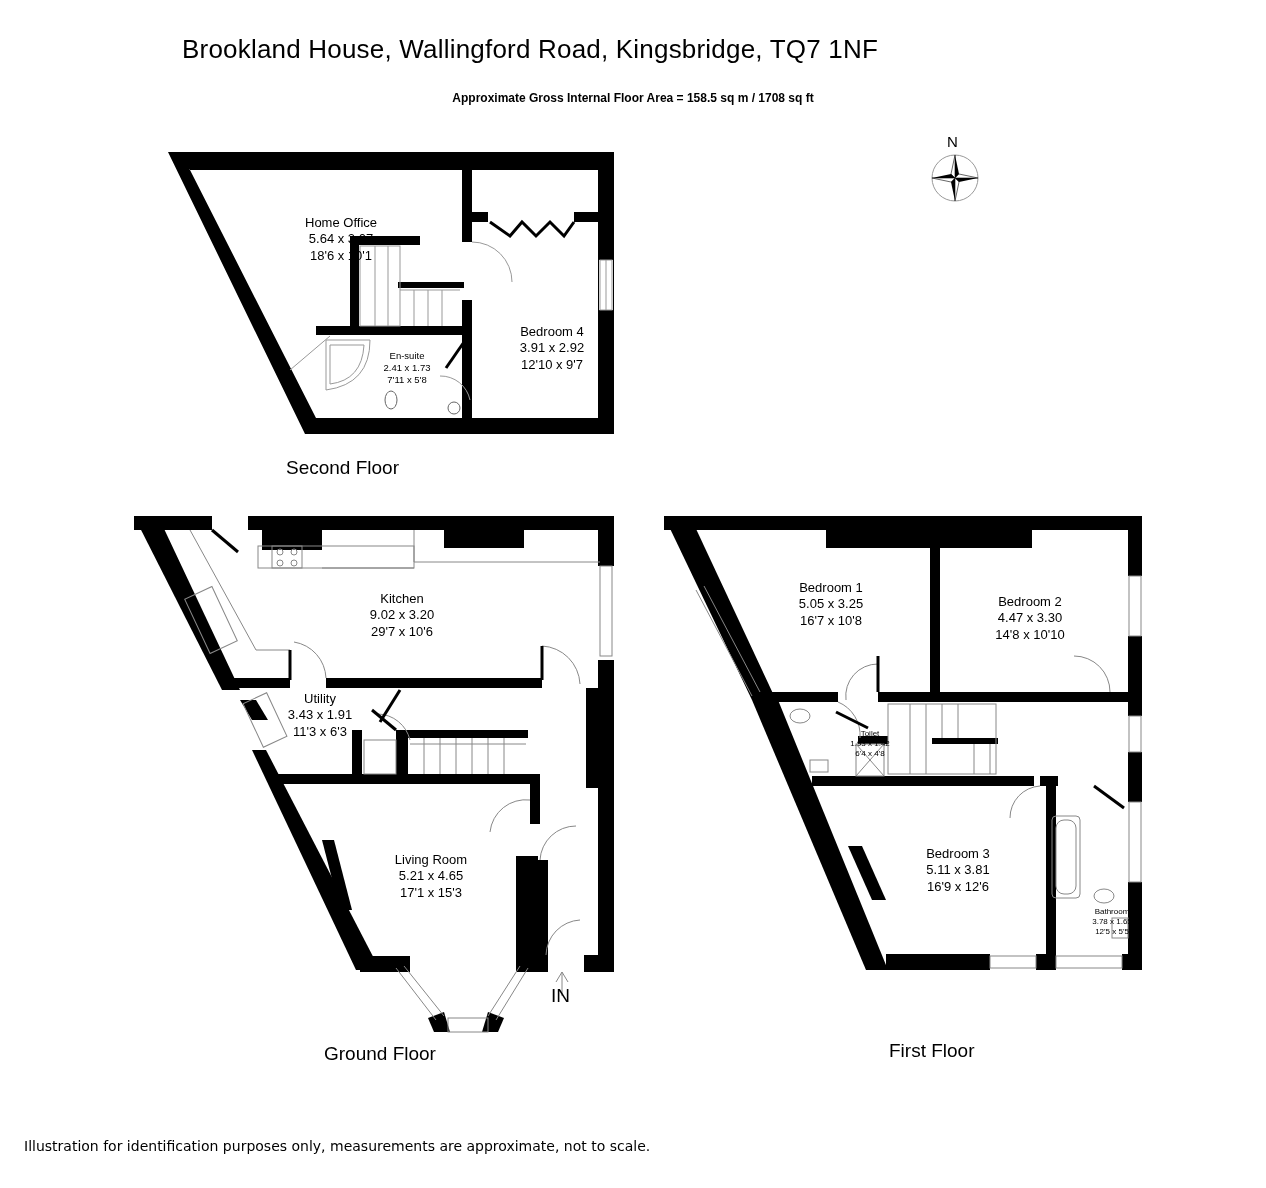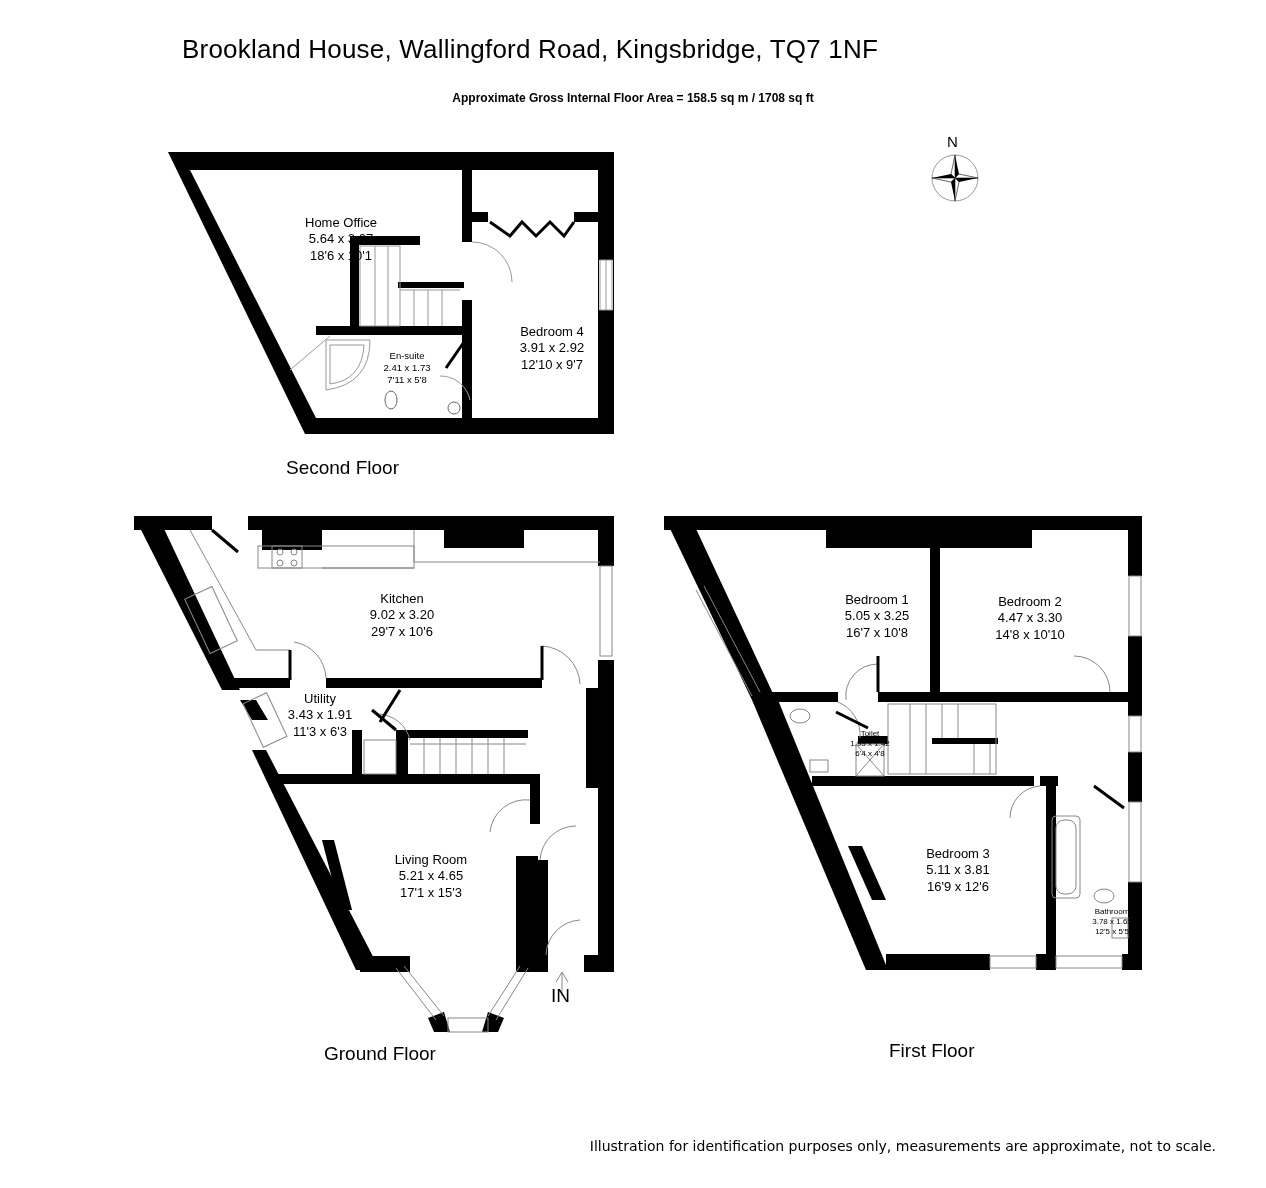--- a/index.html
+++ b/index.html
@@ -2,22 +2,22 @@
 <html><head>
 <meta charset="utf-8">
 <style>
   html, body { margin:0; padding:0; background:#ffffff; }
   body { width:1266px; height:1188px; position:relative; overflow:hidden;
          font-family:"Liberation Sans", sans-serif; color:#000; }
   .title { position:absolute; left:0; width:1060px; top:34px; text-align:center;
            font-size:26px; letter-spacing:0.2px; }
   .subtitle { position:absolute; left:0; width:1266px; top:91px; text-align:center;
               font-size:12px; font-weight:bold; }
-  .footer { position:absolute; left:0; width:1216px; top:1138px; text-align:right;
-            font-size:14px; font-family:"DejaVu Sans", sans-serif; }
+  .footer { position:absolute; left:0; width:1216px; top:1138px; text-align:left;
+            font-size:14px; font-family:"DejaVu Sans", sans-serif;padding-left:24px; }
   svg.plan { position:absolute; left:0; top:0; }
   .floor-label { position:absolute; font-size:19px; }
   .room { position:absolute; text-align:center; line-height:1.25; transform:translateX(-50%); white-space:nowrap; }
   .room.lg { font-size:13px; }
   .room.sm { font-size:9.5px; }
   .room.xs { font-size:8px; }
   .in-label { position:absolute; font-size:19px; }
   .compass-n { position:absolute; font-size:15px; }
 </style>
 </head>
@@ -263,21 +263,21 @@
   <div>11'3 x 6'3</div>
 </div>
 <div class="room lg" style="left:431px;top:852px;">
   <div>Living Room</div>
   <div>5.21 x 4.65</div>
   <div>17'1 x 15'3</div>
 </div>
 <div class="in-label" style="left:551px;top:985px;">IN</div>
 <div class="floor-label" style="left:324px;top:1043px;">Ground Floor</div>
 
-<div class="room lg" style="left:831px;top:592px;margin-left:46px;">
+<div class="room lg" style="left:831px;top:580px;">
   <div>Bedroom 1</div>
   <div>5.05 x 3.25</div>
   <div>16'7 x 10'8</div>
 </div>
 <div class="room lg" style="left:1030px;top:594px;">
   <div>Bedroom 2</div>
   <div>4.47 x 3.30</div>
   <div>14'8 x 10'10</div>
 </div>
 <div class="room xs" style="left:826px;top:729px;margin-left:44px;">

